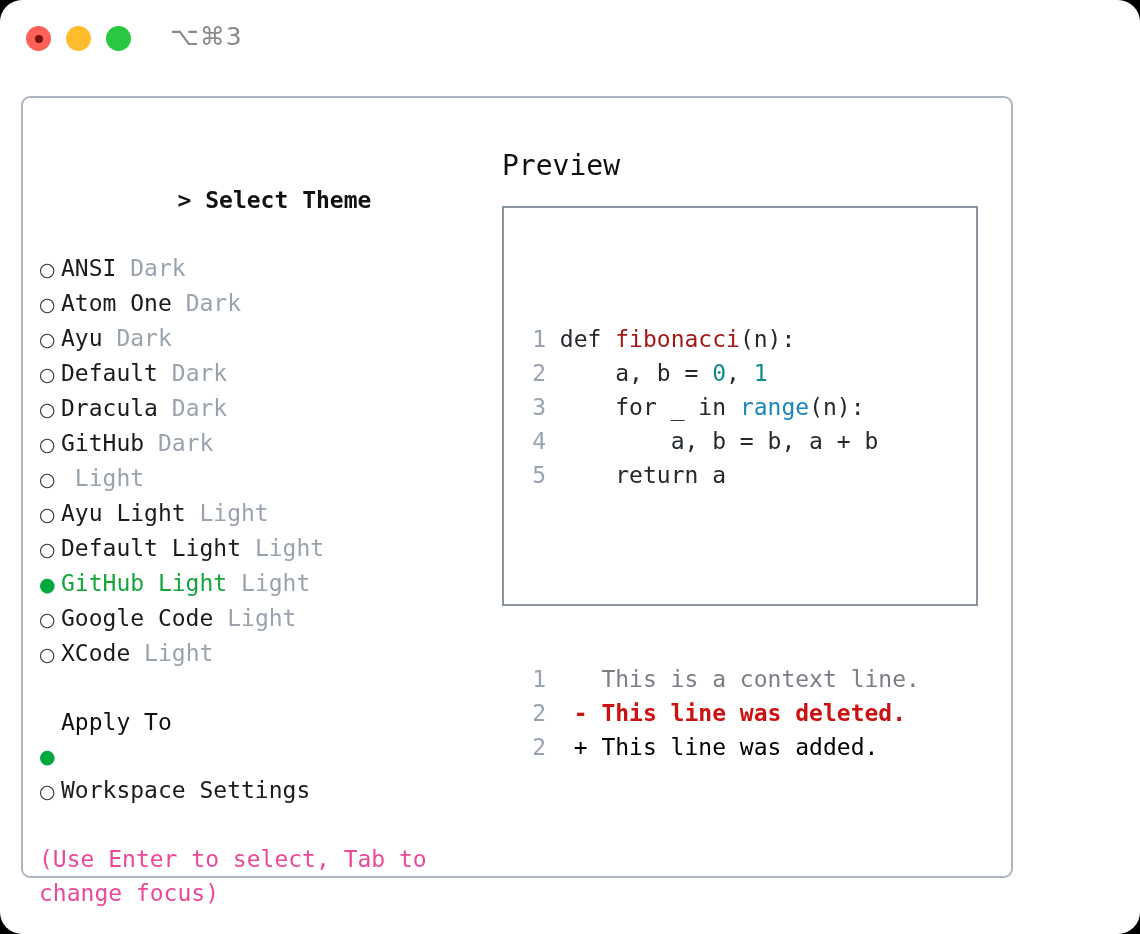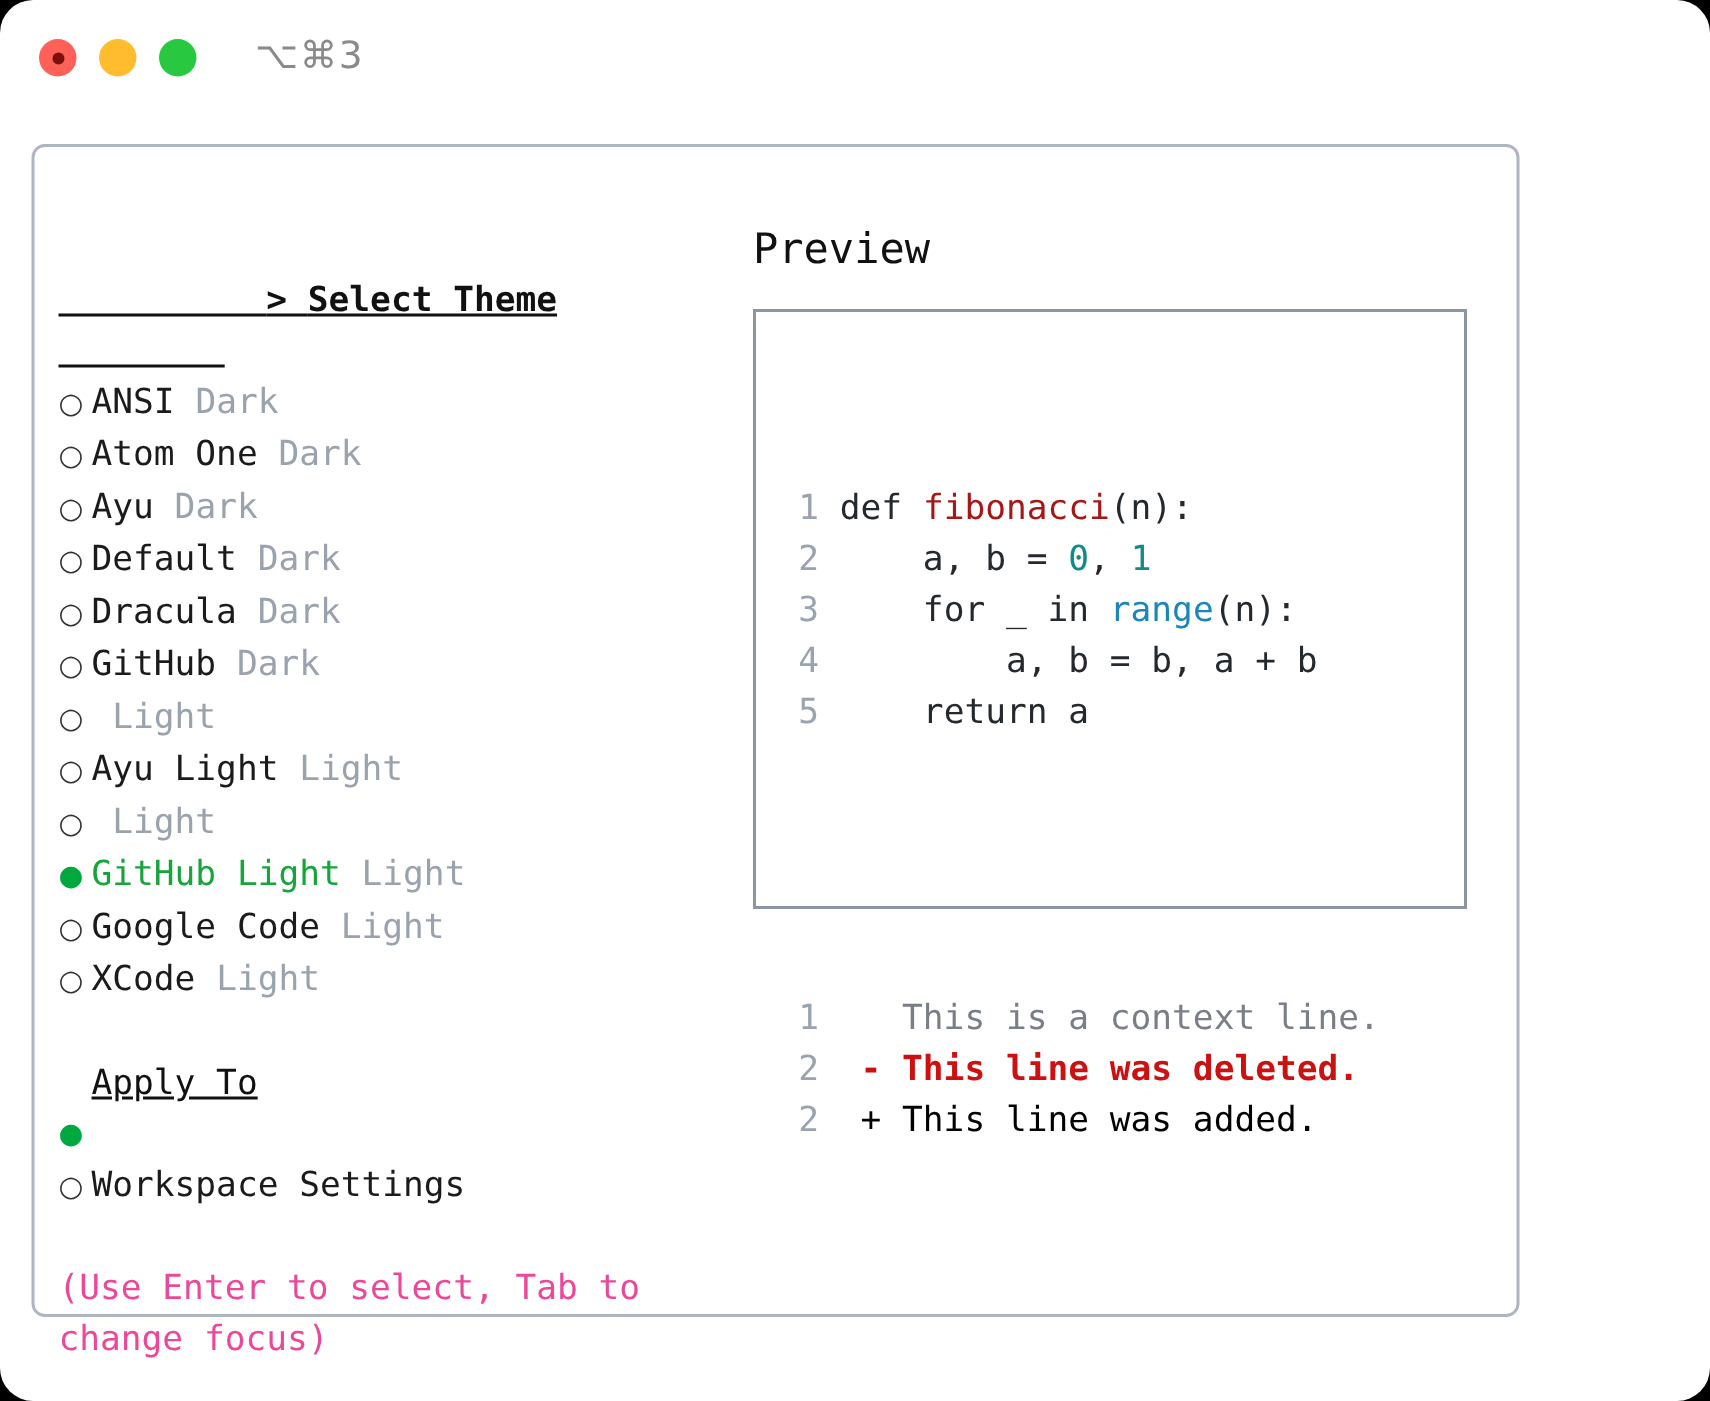--- a/index.html
+++ b/index.html
@@ -99,21 +99,20 @@
     top: 51px;
     width: 440px;
   }
 
   .section-head {
     font-size: 23px;
     line-height: 34px;
     color: #111111;
     font-weight: bold;
     white-space: pre;
-    text-decoration: underline;
   }
   .section-head .caret { color: #111111; }
 
   .opt-row {
     display: flex;
     align-items: baseline;
     font-size: 23px;
     line-height: 34px;
     white-space: pre;
   }
@@ -129,21 +128,20 @@
   .opt-label { color: #1b1b1b; }
   .opt-row.selected .opt-label { color: #17a53b; }
   .opt-kind { color: #9aa3ad; }
 
   .apply-head {
     font-size: 23px;
     line-height: 34px;
     color: #111111;
     padding-left: 22px;
     white-space: pre;
-    text-decoration: underline;
   }
 
   .spacer-lg { height: 34px; }
 
   .hint {
     font-size: 23px;
     line-height: 34px;
     color: #ec4899;
     width: 420px;
     white-space: normal;
@@ -223,21 +221,21 @@
 
         <div id="theme-list">
             <div class="opt-row"><span class="bullet">○</span><span class="opt-label">ANSI</span><span> </span><span class="opt-kind">Dark</span></div>
             <div class="opt-row"><span class="bullet">○</span><span class="opt-label">Atom One</span><span> </span><span class="opt-kind">Dark</span></div>
             <div class="opt-row"><span class="bullet">○</span><span class="opt-label">Ayu</span><span> </span><span class="opt-kind">Dark</span></div>
             <div class="opt-row"><span class="bullet">○</span><span class="opt-label">Default</span><span> </span><span class="opt-kind">Dark</span></div>
             <div class="opt-row"><span class="bullet">○</span><span class="opt-label">Dracula</span><span> </span><span class="opt-kind">Dark</span></div>
             <div class="opt-row"><span class="bullet">○</span><span class="opt-label">GitHub</span><span> </span><span class="opt-kind">Dark</span></div>
             <div class="opt-row"><span class="bullet">○</span><span> </span><span class="opt-kind">Light</span></div>
             <div class="opt-row"><span class="bullet">○</span><span class="opt-label">Ayu Light</span><span> </span><span class="opt-kind">Light</span></div>
-            <div class="opt-row"><span class="bullet">○</span><span> </span><span class="opt-kind">Light</span></div>
+            <div class="opt-row"><span class="bullet">○</span><span class="opt-label">Default Light</span><span> </span><span class="opt-kind">Light</span></div>
             <div class="opt-row selected"><span class="bullet">●</span><span class="opt-label">GitHub Light</span><span> </span><span class="opt-kind">Light</span></div>
             <div class="opt-row"><span class="bullet">○</span><span class="opt-label">Google Code</span><span> </span><span class="opt-kind">Light</span></div>
             <div class="opt-row"><span class="bullet">○</span><span class="opt-label">XCode</span><span> </span><span class="opt-kind">Light</span></div>
           </div>
 
         <div class="spacer-lg"></div>
 
         <div class="apply-head">Apply To</div>
 
         <div id="apply-list">

